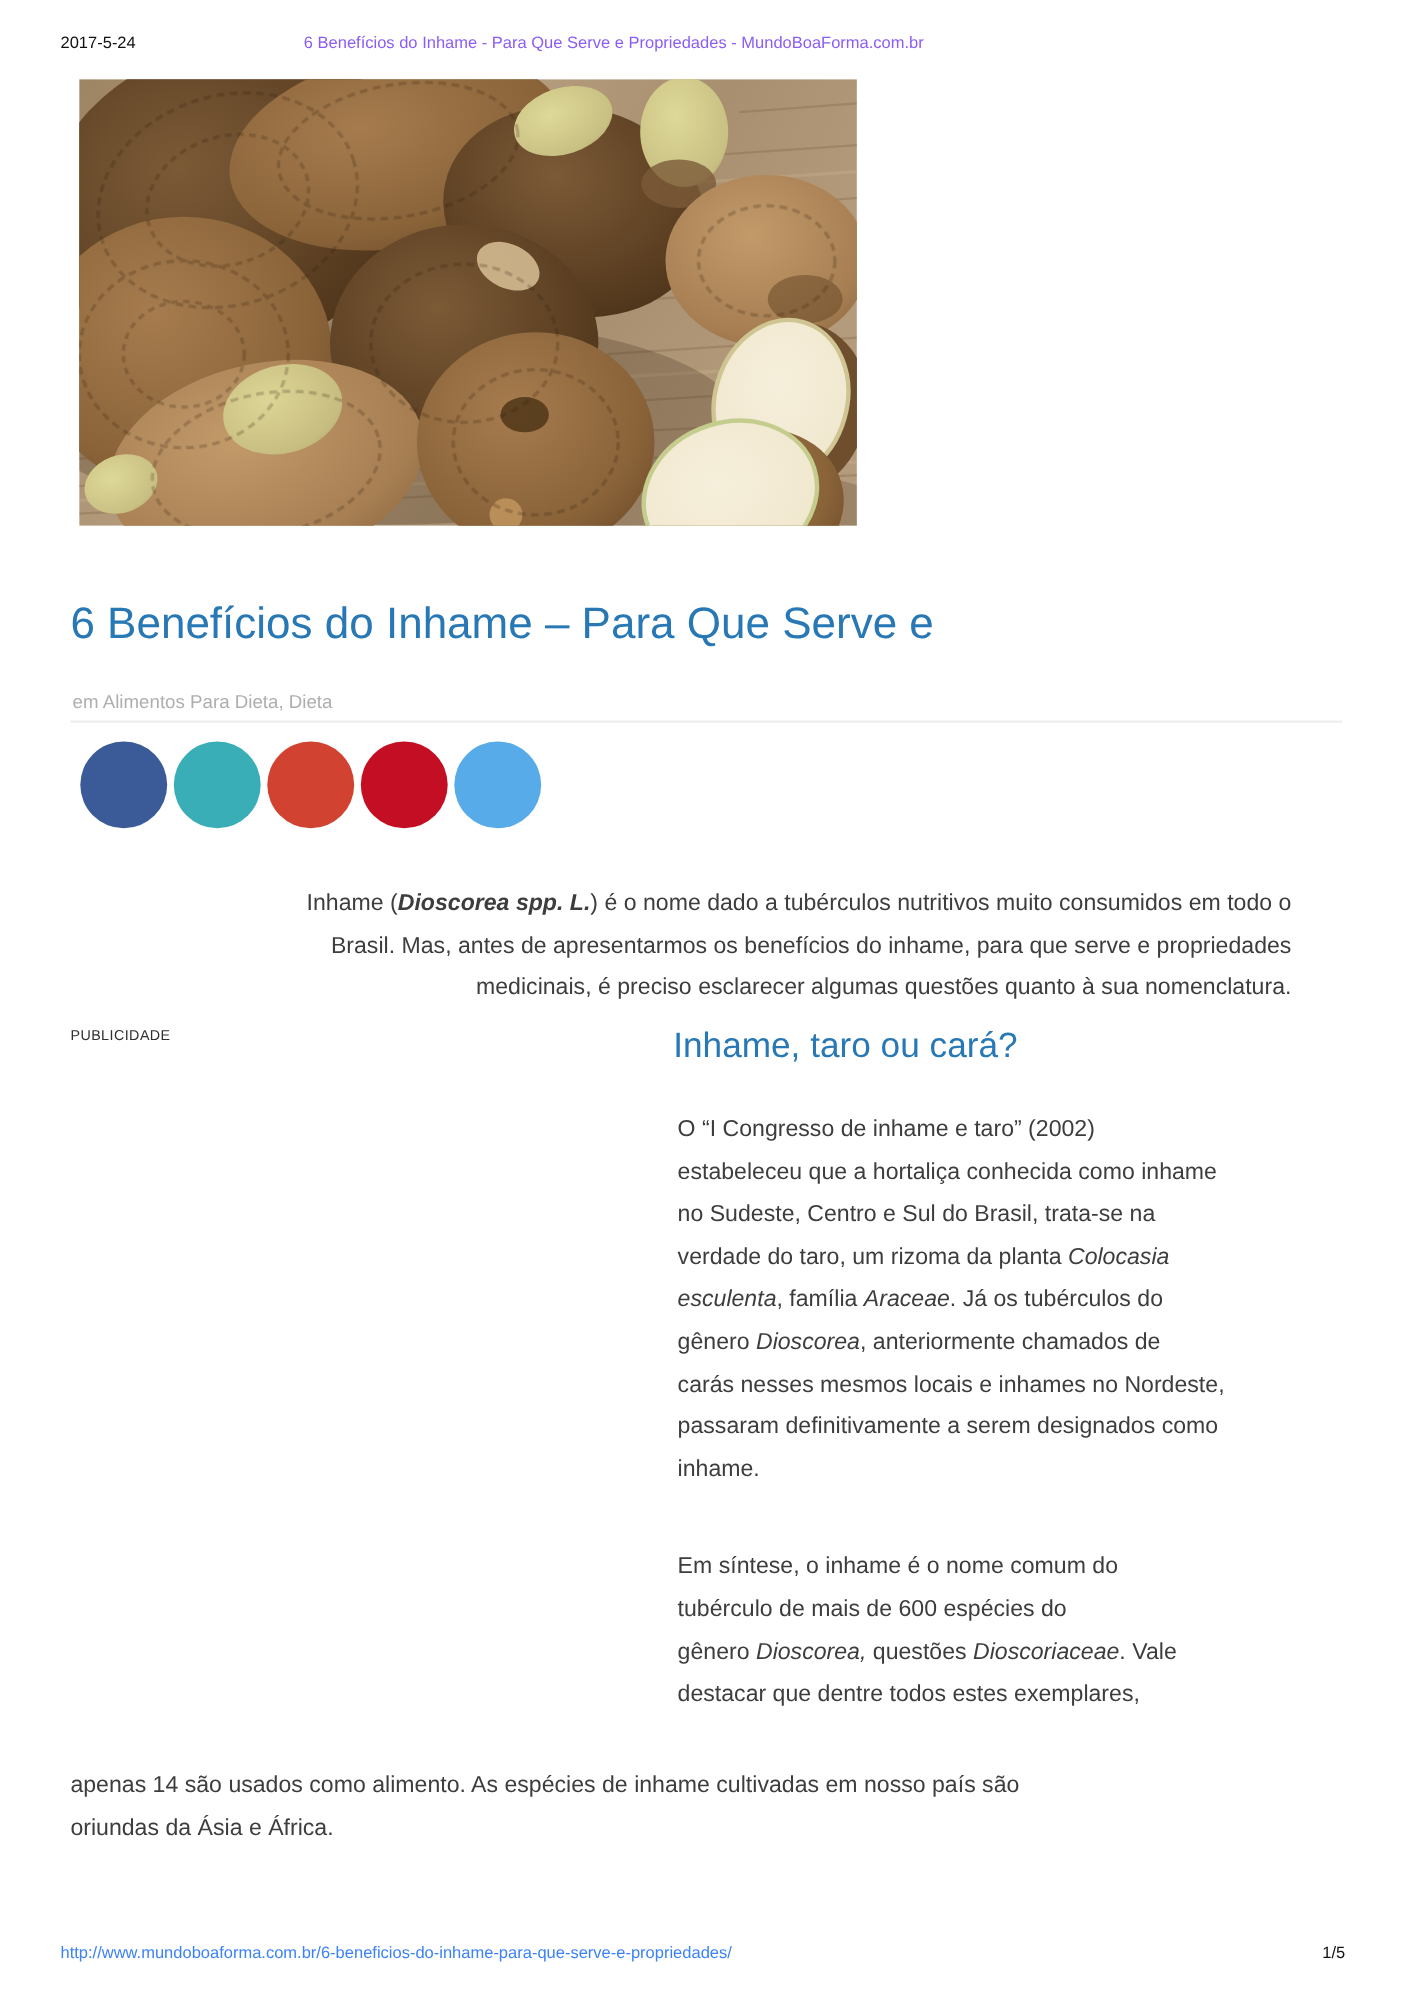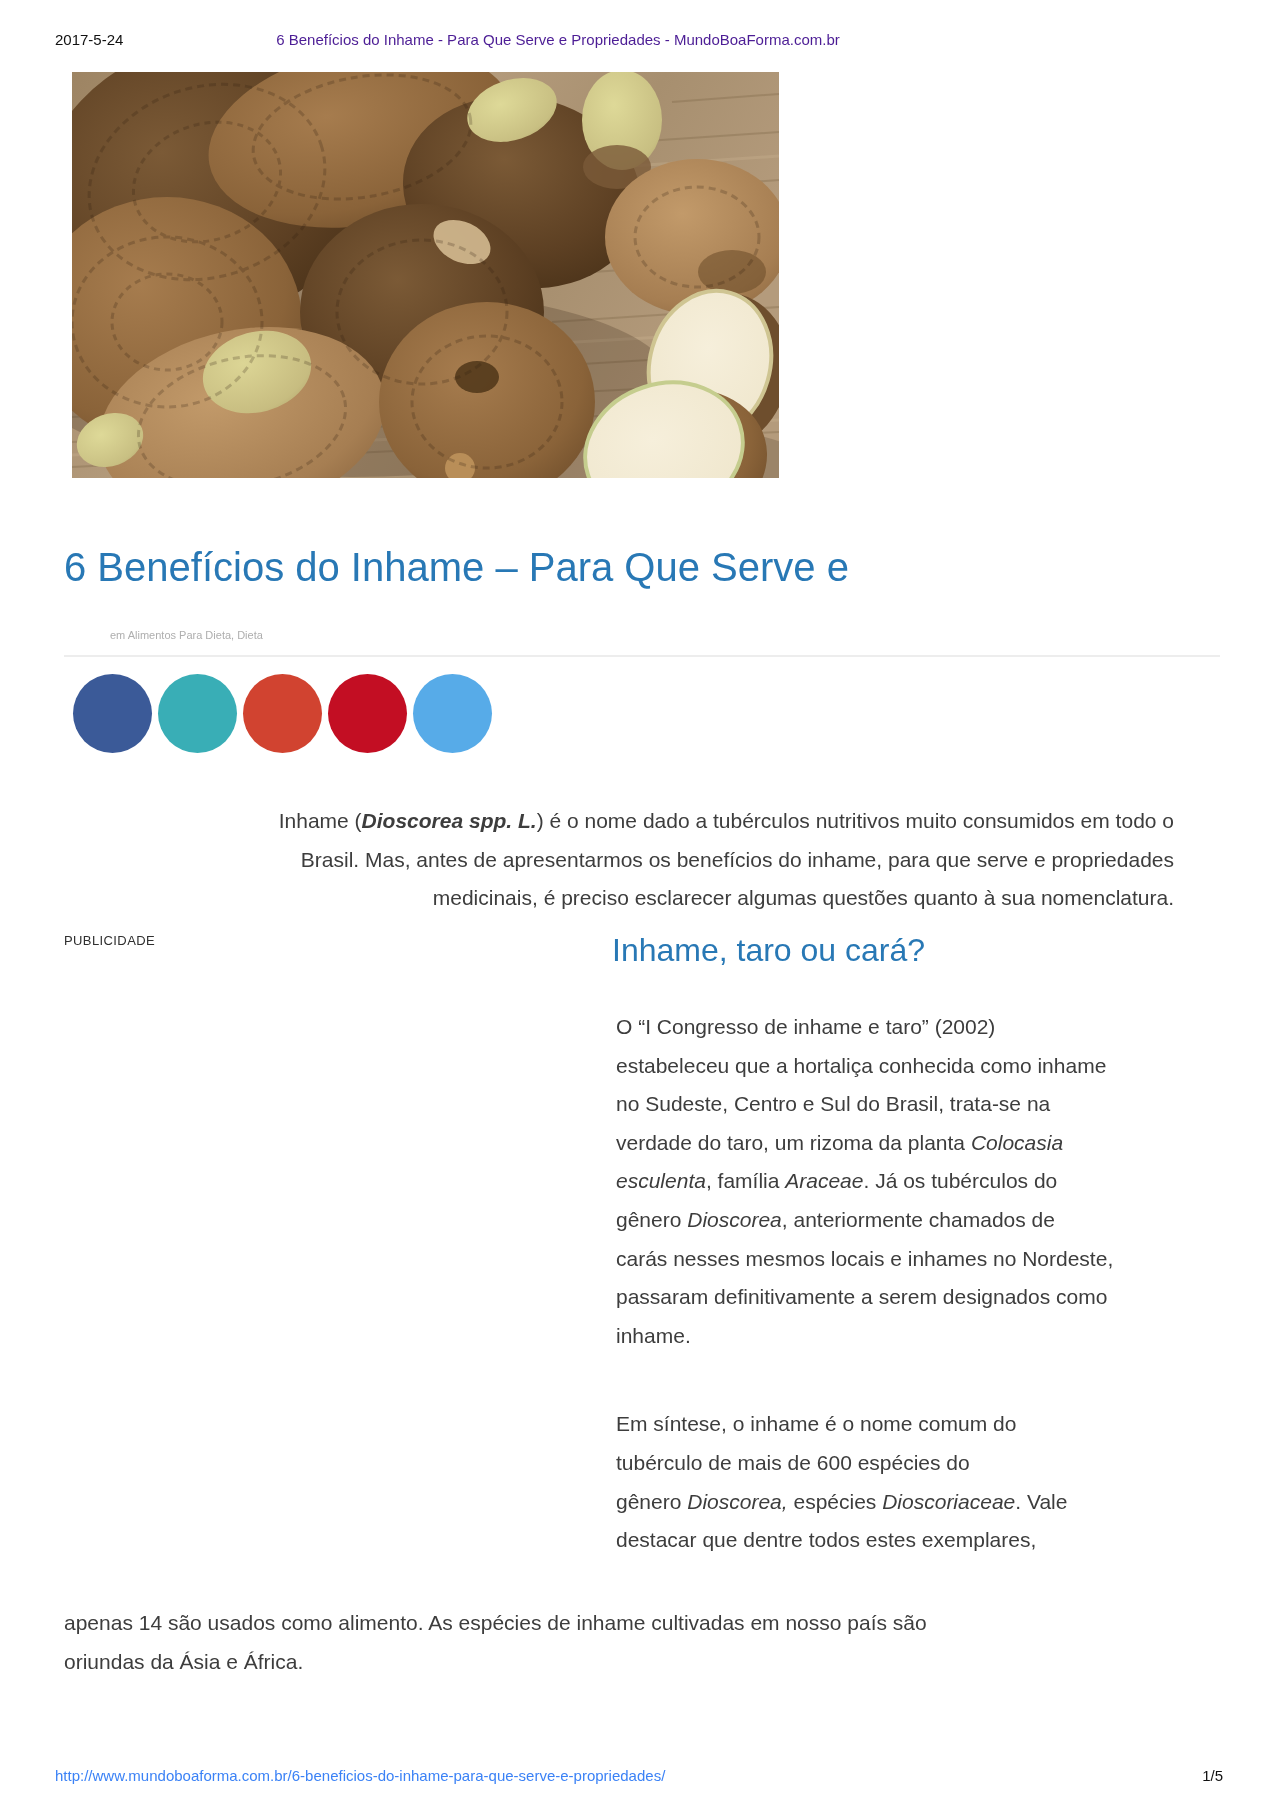--- a/index.html
+++ b/index.html
@@ -9,30 +9,30 @@
     height:1811px;
     background:#ffffff;
     font-family:"Liberation Sans", sans-serif;
     color:#3d3d3d;
     overflow:hidden;
     text-decoration:underline;
   }
   .abs{position:absolute;}
   
   .hdr-date{left:55px;top:31px;font-size:15px;color:#111;}
-  .hdr-title{left:0;top:31px;width:1116px;text-align:center;font-size:15px;color:#4c1d95;}
+  .hdr-title{left:0;top:31px;width:1116px;text-align:center;font-size:15px;color:#8b5cf6;}
   .ftr-url{left:55px;top:1767px;font-size:15px;color:#3b82f6;}
   .ftr-page{right:57px;top:1767px;font-size:15px;color:#111;}
   
   .photo{left:72px;top:72px;width:707px;height:406px;}
   .h1{
     left:64px;top:517px;width:1110px;
     font-size:40px;line-height:47px;font-weight:400;color:#2878b5;
   }
-  .meta{left:66px;top:629px;font-size:11px;color:#aeaeae;margin-left:44px;}
+  .meta{left:66px;top:629px;font-size:17px;color:#aeaeae;}
   .divider{left:64px;top:655px;width:1156px;height:2px;background:#ededed;}
   .shares{left:73px;top:674px;display:flex;gap:6px;}
   .share-circle{width:79px;height:79px;border-radius:50%;display:inline-block;}
   .body-text{font-size:21px;line-height:38.6px;color:#3d3d3d;}
   .intro{left:64px;top:781px;width:1110px;text-align:right;}
   .pub{left:64px;top:933px;font-size:13px;letter-spacing:.4px;color:#2f2f2f;}
   .col{left:612px;top:930px;width:624px;}
   .h2{font-size:32px;line-height:40px;font-weight:400;color:#2878b5;margin:0 0 38px 0;}
   .col p{margin:4px;}
   .col .p2{margin-top:50px;}
@@ -156,21 +156,21 @@
     <span class="share-circle" style="background: rgb(87, 171, 232);"></span>
   </div>
 
   <p class="abs body-text intro"><span>Inhame (</span><span class="it bd">Dioscorea spp. L.</span><span>) é o nome dado a tubérculos nutritivos muito consumidos em todo o</span><br><span>Brasil. Mas, antes de apresentarmos os benefícios do inhame, para que serve e propriedades</span><br><span>medicinais, é preciso esclarecer algumas questões quanto à sua nomenclatura.</span></p>
 
   <div class="abs pub">PUBLICIDADE</div>
 
   <div class="abs col">
     <h2 class="h2">Inhame, taro ou cará?</h2>
     <p class="body-text p1"><span>O “I Congresso de inhame e taro” (2002)</span><br><span>estabeleceu que a hortaliça conhecida como inhame</span><br><span>no Sudeste, Centro e Sul do Brasil, trata-se na</span><br><span>verdade do taro, um rizoma da planta </span><span class="it">Colocasia</span><br><span class="it">esculenta</span><span>, família </span><span class="it">Araceae</span><span>. Já os tubérculos do</span><br><span>gênero </span><span class="it">Dioscorea</span><span>, anteriormente chamados de</span><br><span>carás nesses mesmos locais e inhames no Nordeste,</span><br><span>passaram definitivamente a serem designados como</span><br><span>inhame.</span></p>
-    <p class="body-text p2"><span>Em síntese, o inhame é o nome comum do</span><br><span>tubérculo de mais de 600 espécies do</span><br><span>gênero </span><span class="it">Dioscorea,</span><span> espécies </span><span class="it">Dioscoriaceae</span><span>. Vale</span><br><span>destacar que dentre todos estes exemplares,</span></p>
+    <p class="body-text p2"><span>Em síntese, o inhame é o nome comum do</span><br><span>tubérculo de mais de 600 espécies do</span><br><span>gênero </span><span class="it">Dioscorea,</span><span> questões </span><span class="it">Dioscoriaceae</span><span>. Vale</span><br><span>destacar que dentre todos estes exemplares,</span></p>
   </div>
 
   <p class="abs body-text cont"><span>apenas 14 são usados como alimento. As espécies de inhame cultivadas em nosso país são</span><br><span>oriundas da Ásia e África.</span></p>
 
   <div class="abs ftr-url">http://www.mundoboaforma.com.br/6-beneficios-do-inhame-para-que-serve-e-propriedades/</div>
   <div class="abs ftr-page">1/5</div>
 
 </div>
 
 </body></html>

